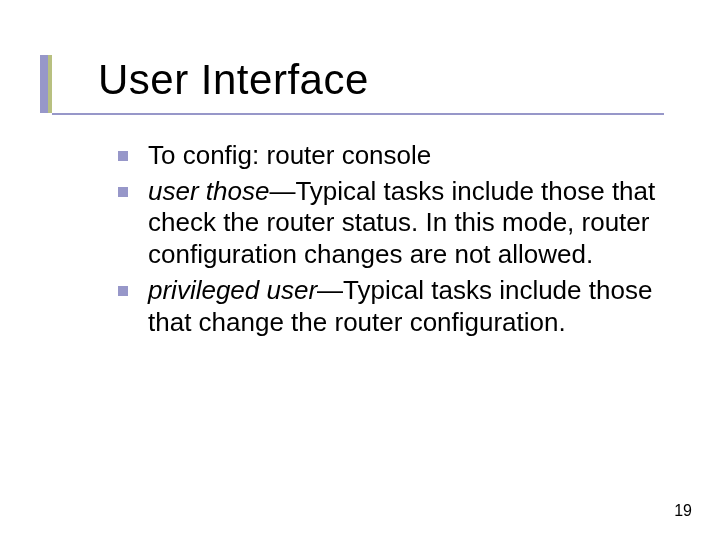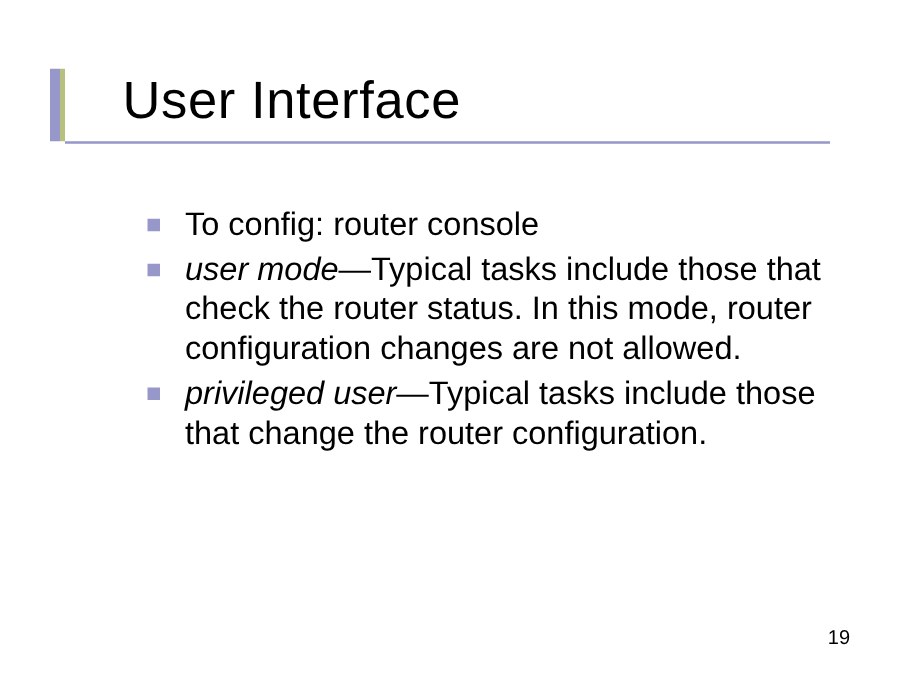--- a/index.html
+++ b/index.html
@@ -51,21 +51,20 @@
     height: 2px;
     background: #9797c9;
   }
   .content {
     position: absolute;
     left: 118px;
     top: 140px;
     width: 560px;
     font-size: 26px;
     line-height: 1.22;
-    margin-top: 24px;
   }
   .content ul {
     list-style: none;
     margin: 0;
     padding: 0;
   }
   .content li {
     position: relative;
     padding-left: 30px;
     margin-bottom: 4px;
@@ -74,21 +73,21 @@
     position: absolute;
     left: 0;
     top: 11px;
     width: 10px;
     height: 10px;
     background: #9797c9;
   }
   .ital { font-style: italic; }
   .page-num {
     position: absolute;
-    right: 40px;
+    right: 28px;
     bottom: 20px;
     font-size: 16px;
   }
 </style>
 </head>
 <body>
 
 <div class="slide">
   <div class="accent-bar"></div>
   <div class="accent-bar-inner"></div>
@@ -96,21 +95,21 @@
   <div class="title-rule"></div>
 
   <div class="content">
     <ul>
       <li>
         <span class="sq"></span>
         <span class="ital"></span><span>To config: router console</span>
       </li>
       <li>
         <span class="sq"></span>
-        <span class="ital">user mode</span><span>—Typical tasks include those that check the router status. In this mode, router configuration changes are not allowed.</span>
+        <span class="ital">user those</span><span>—Typical tasks include those that check the router status. In this mode, router configuration changes are not allowed.</span>
       </li>
       <li>
         <span class="sq"></span>
         <span class="ital">privileged user</span><span>—Typical tasks include those that change the router configuration.</span>
       </li>
     </ul>
   </div>
 
   <div class="page-num">19</div>
 </div>

